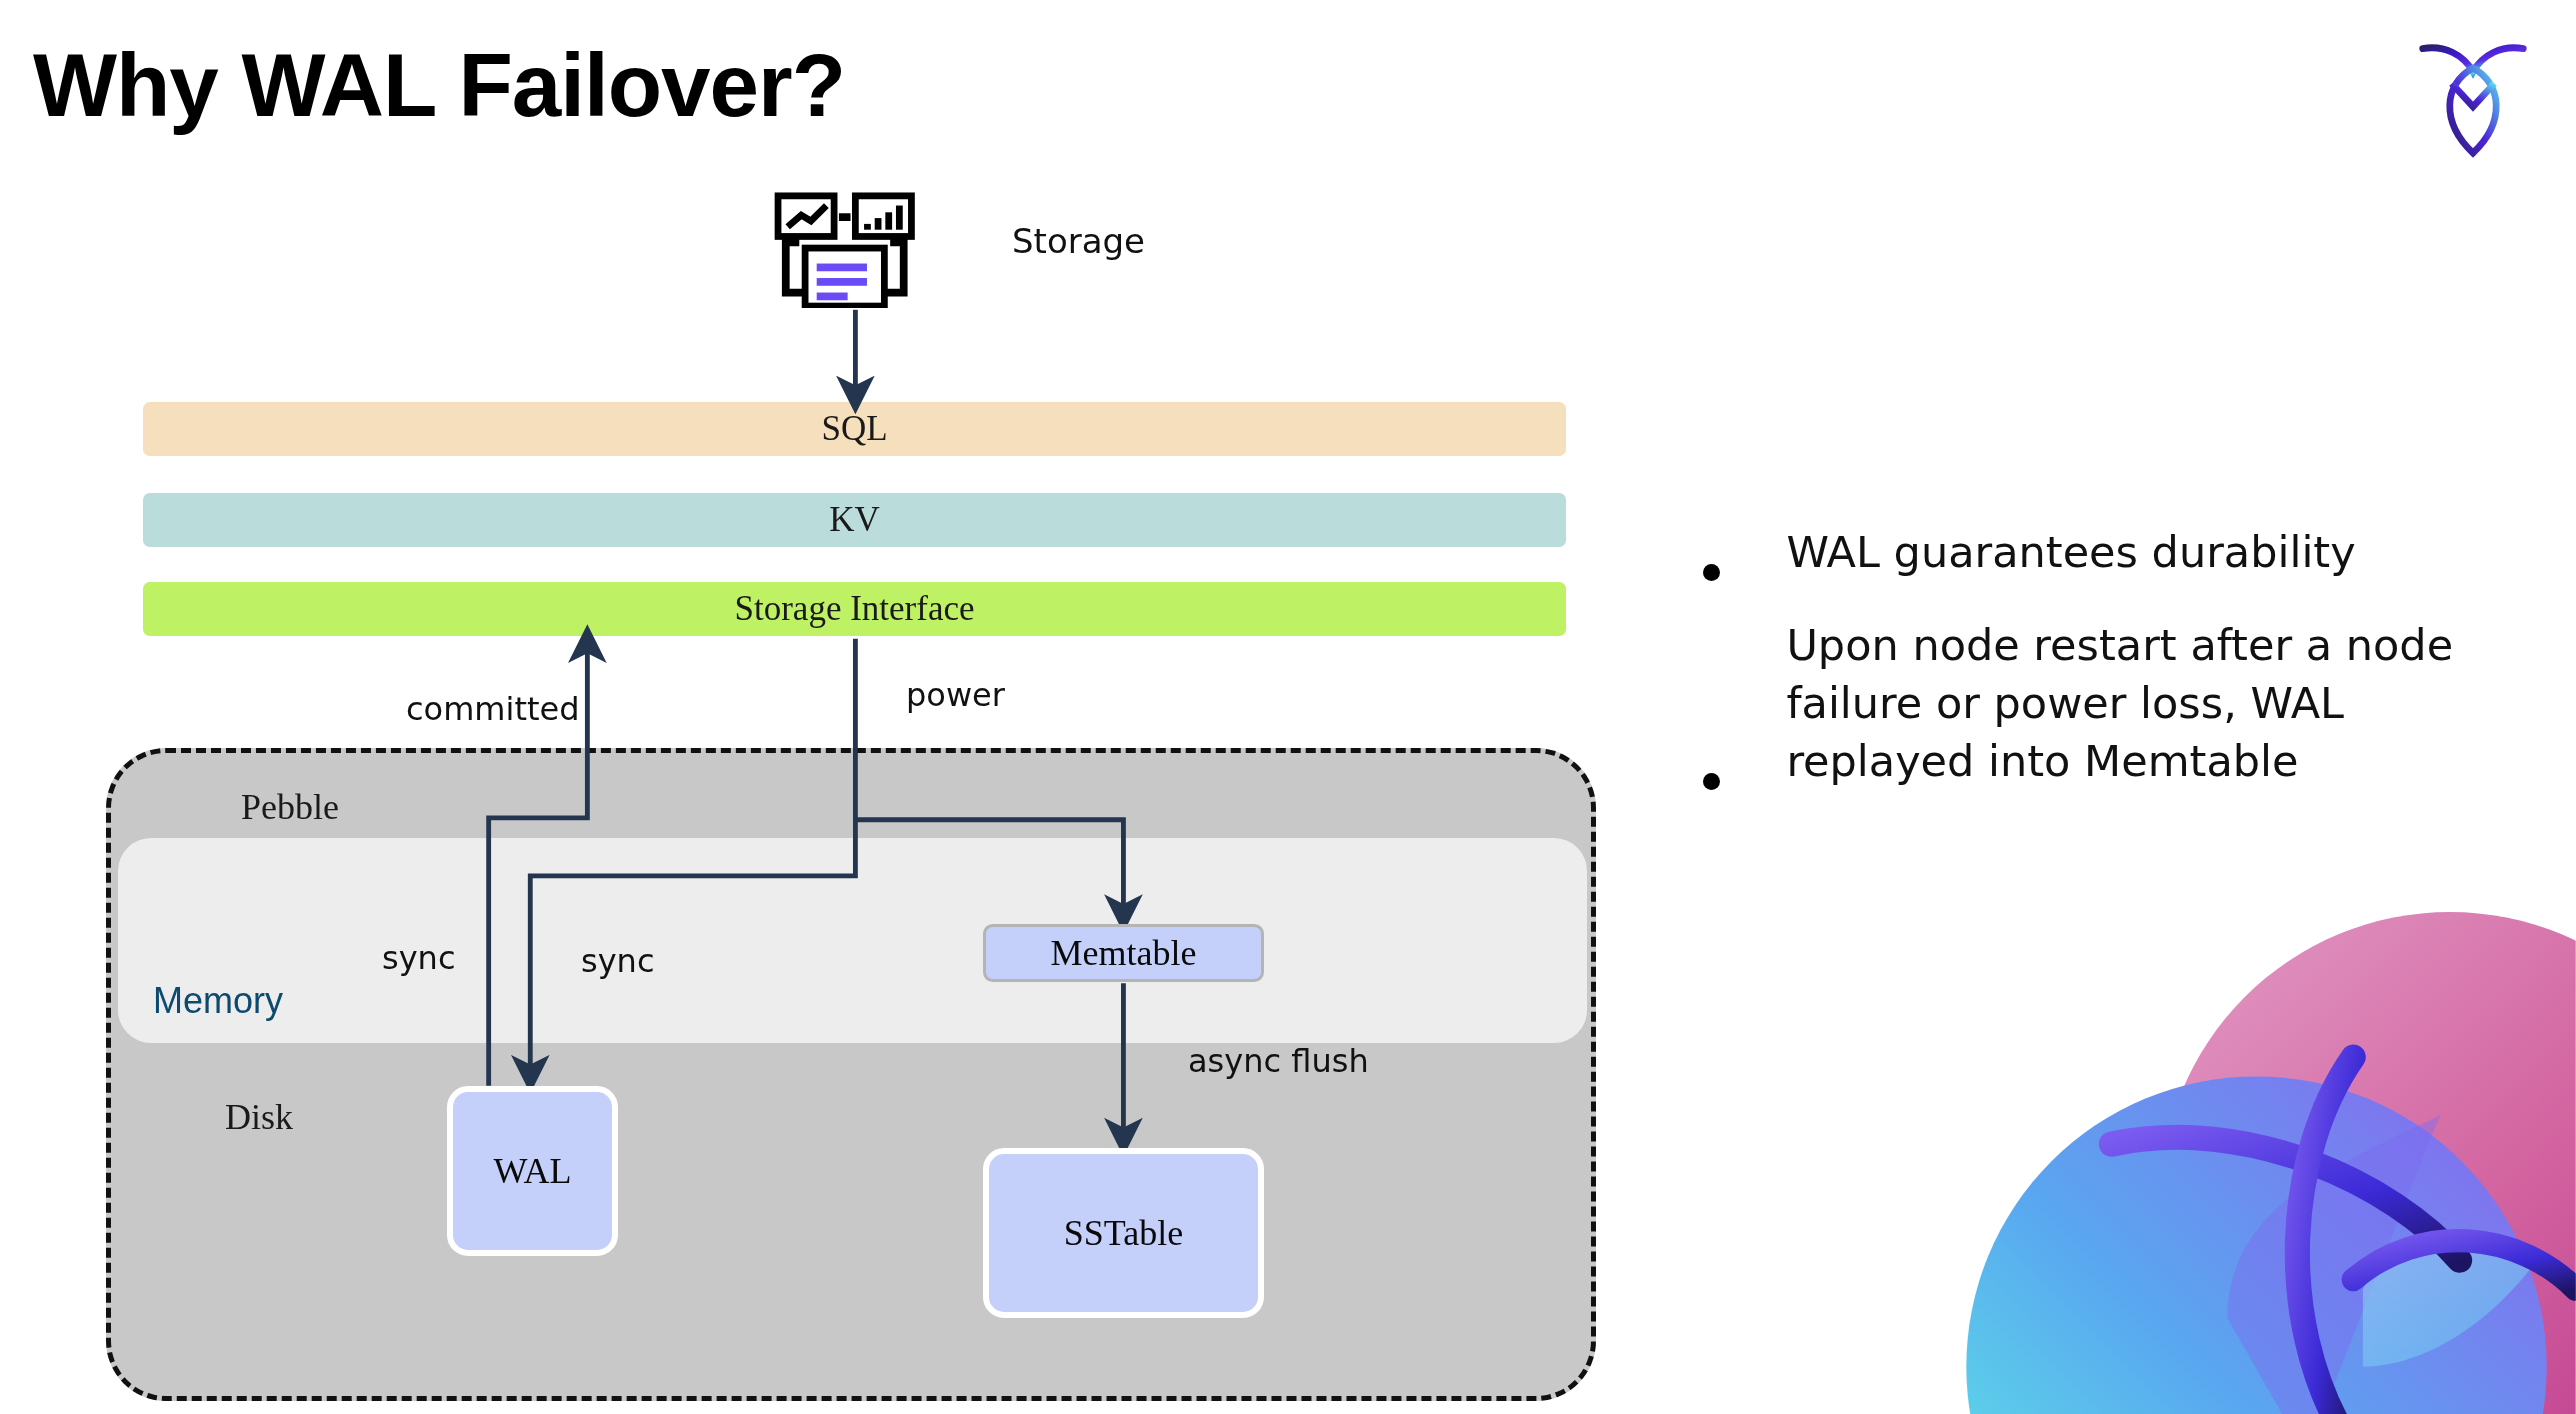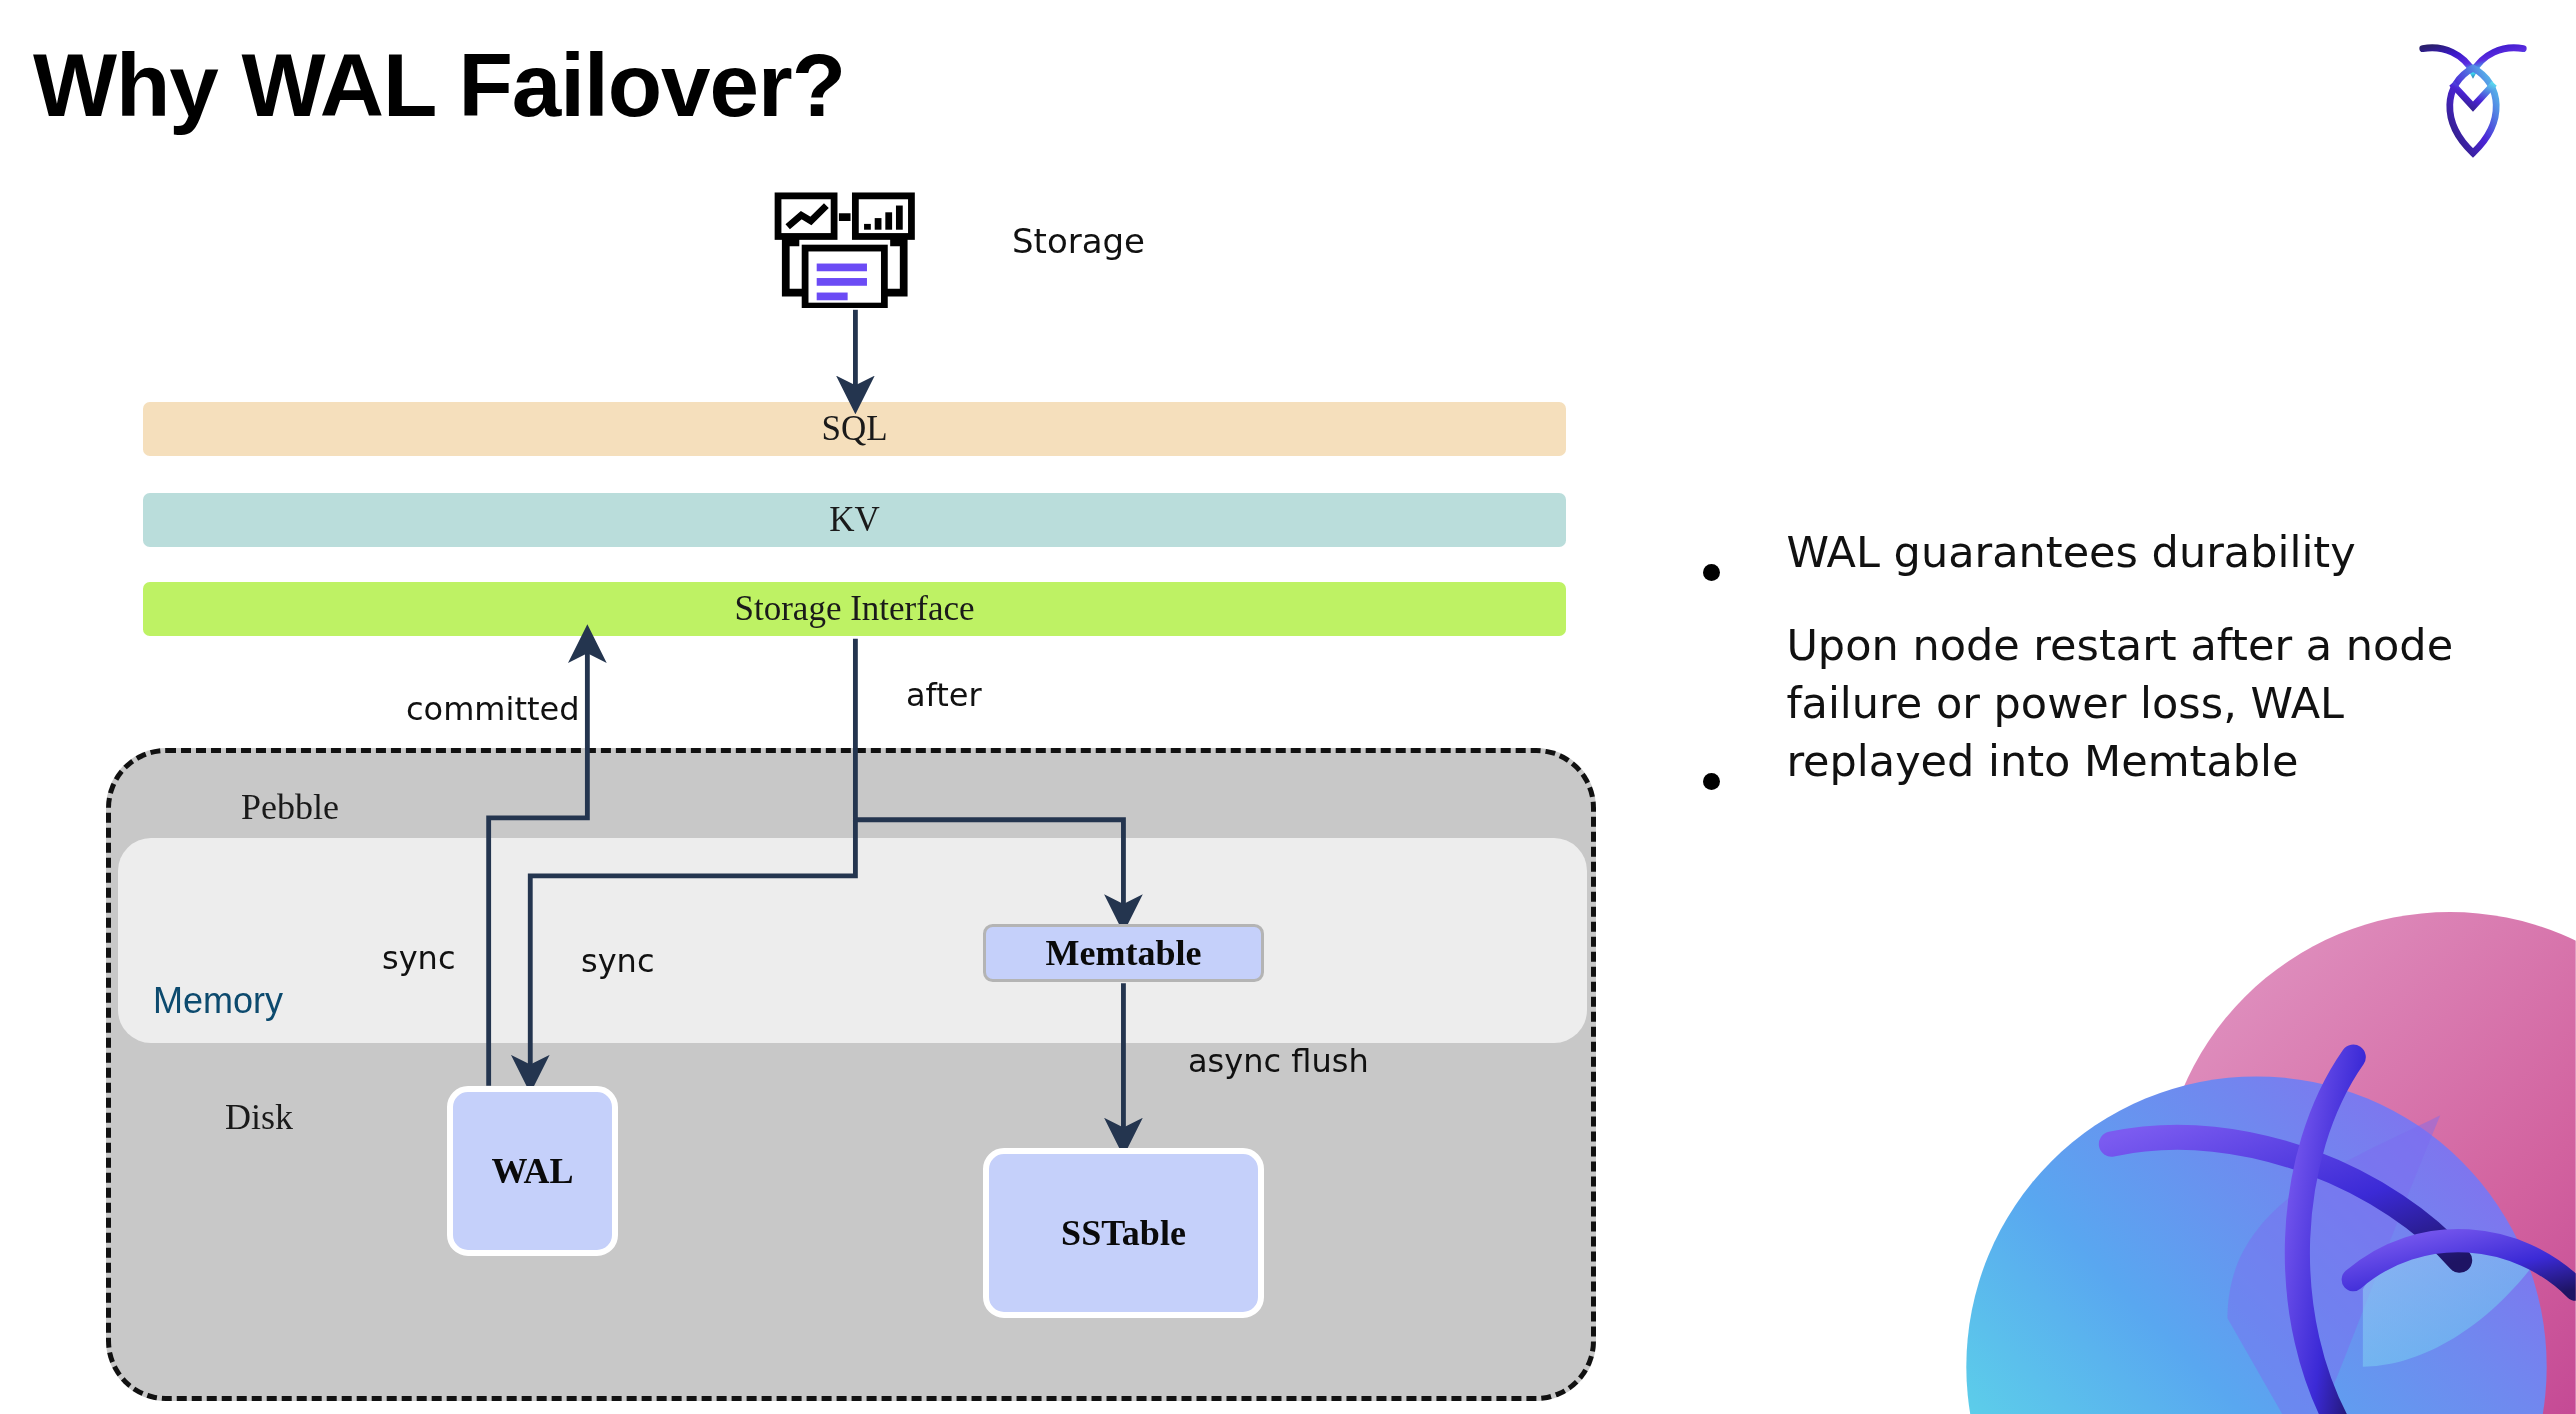--- a/index.html
+++ b/index.html
@@ -136,21 +136,21 @@
 
   
   .data-box {
     position: absolute;
     box-sizing: border-box;
     background: #C5D0FA;
     display: flex;
     align-items: center;
     justify-content: center;
     font-family: "Liberation Serif", serif;
-    font-weight: bold;
+    font-weight: normal;
     font-size: 36px;
     color: #0a0a0a;
   }
   #box-memtable {
     left: 983px;  top: 924px;  width: 281px; height: 58px;
     border: 3.9px solid #B4B4B4;
     border-radius: 9.7px;
   }
   #box-wal {
     left: 447px;  top: 1086px; width: 171px; height: 170px;
@@ -333,21 +333,21 @@
       <path d="M884 847 L884 905 L548 905 L548 1110" marker-end="url(#arrowHead)"></path>
 
       <path d="M505 1122 L505 845 L607 845 L607 665" marker-end="url(#arrowHead)"></path>
 
       <path d="M1161 1016 L1161 1175" marker-end="url(#arrowHead)"></path>
     </g>
   </svg>
 </div>
 
 <div class="edge-label" id="label-committed">committed</div>
-<div class="edge-label" id="label-commit">after</div>
+<div class="edge-label" id="label-commit">power</div>
 <div class="edge-label" id="label-sync-left">sync</div>
 <div class="edge-label" id="label-sync-right">sync</div>
 <div class="edge-label" id="label-asyncflush">async flush</div>
 
 <div class="data-box" id="box-memtable">Memtable</div>
 <div class="data-box" id="box-wal">WAL</div>
 <div class="data-box" id="box-sstable">SSTable</div>
 
 <div id="bullet-list">
   <div class="bullet-row">

